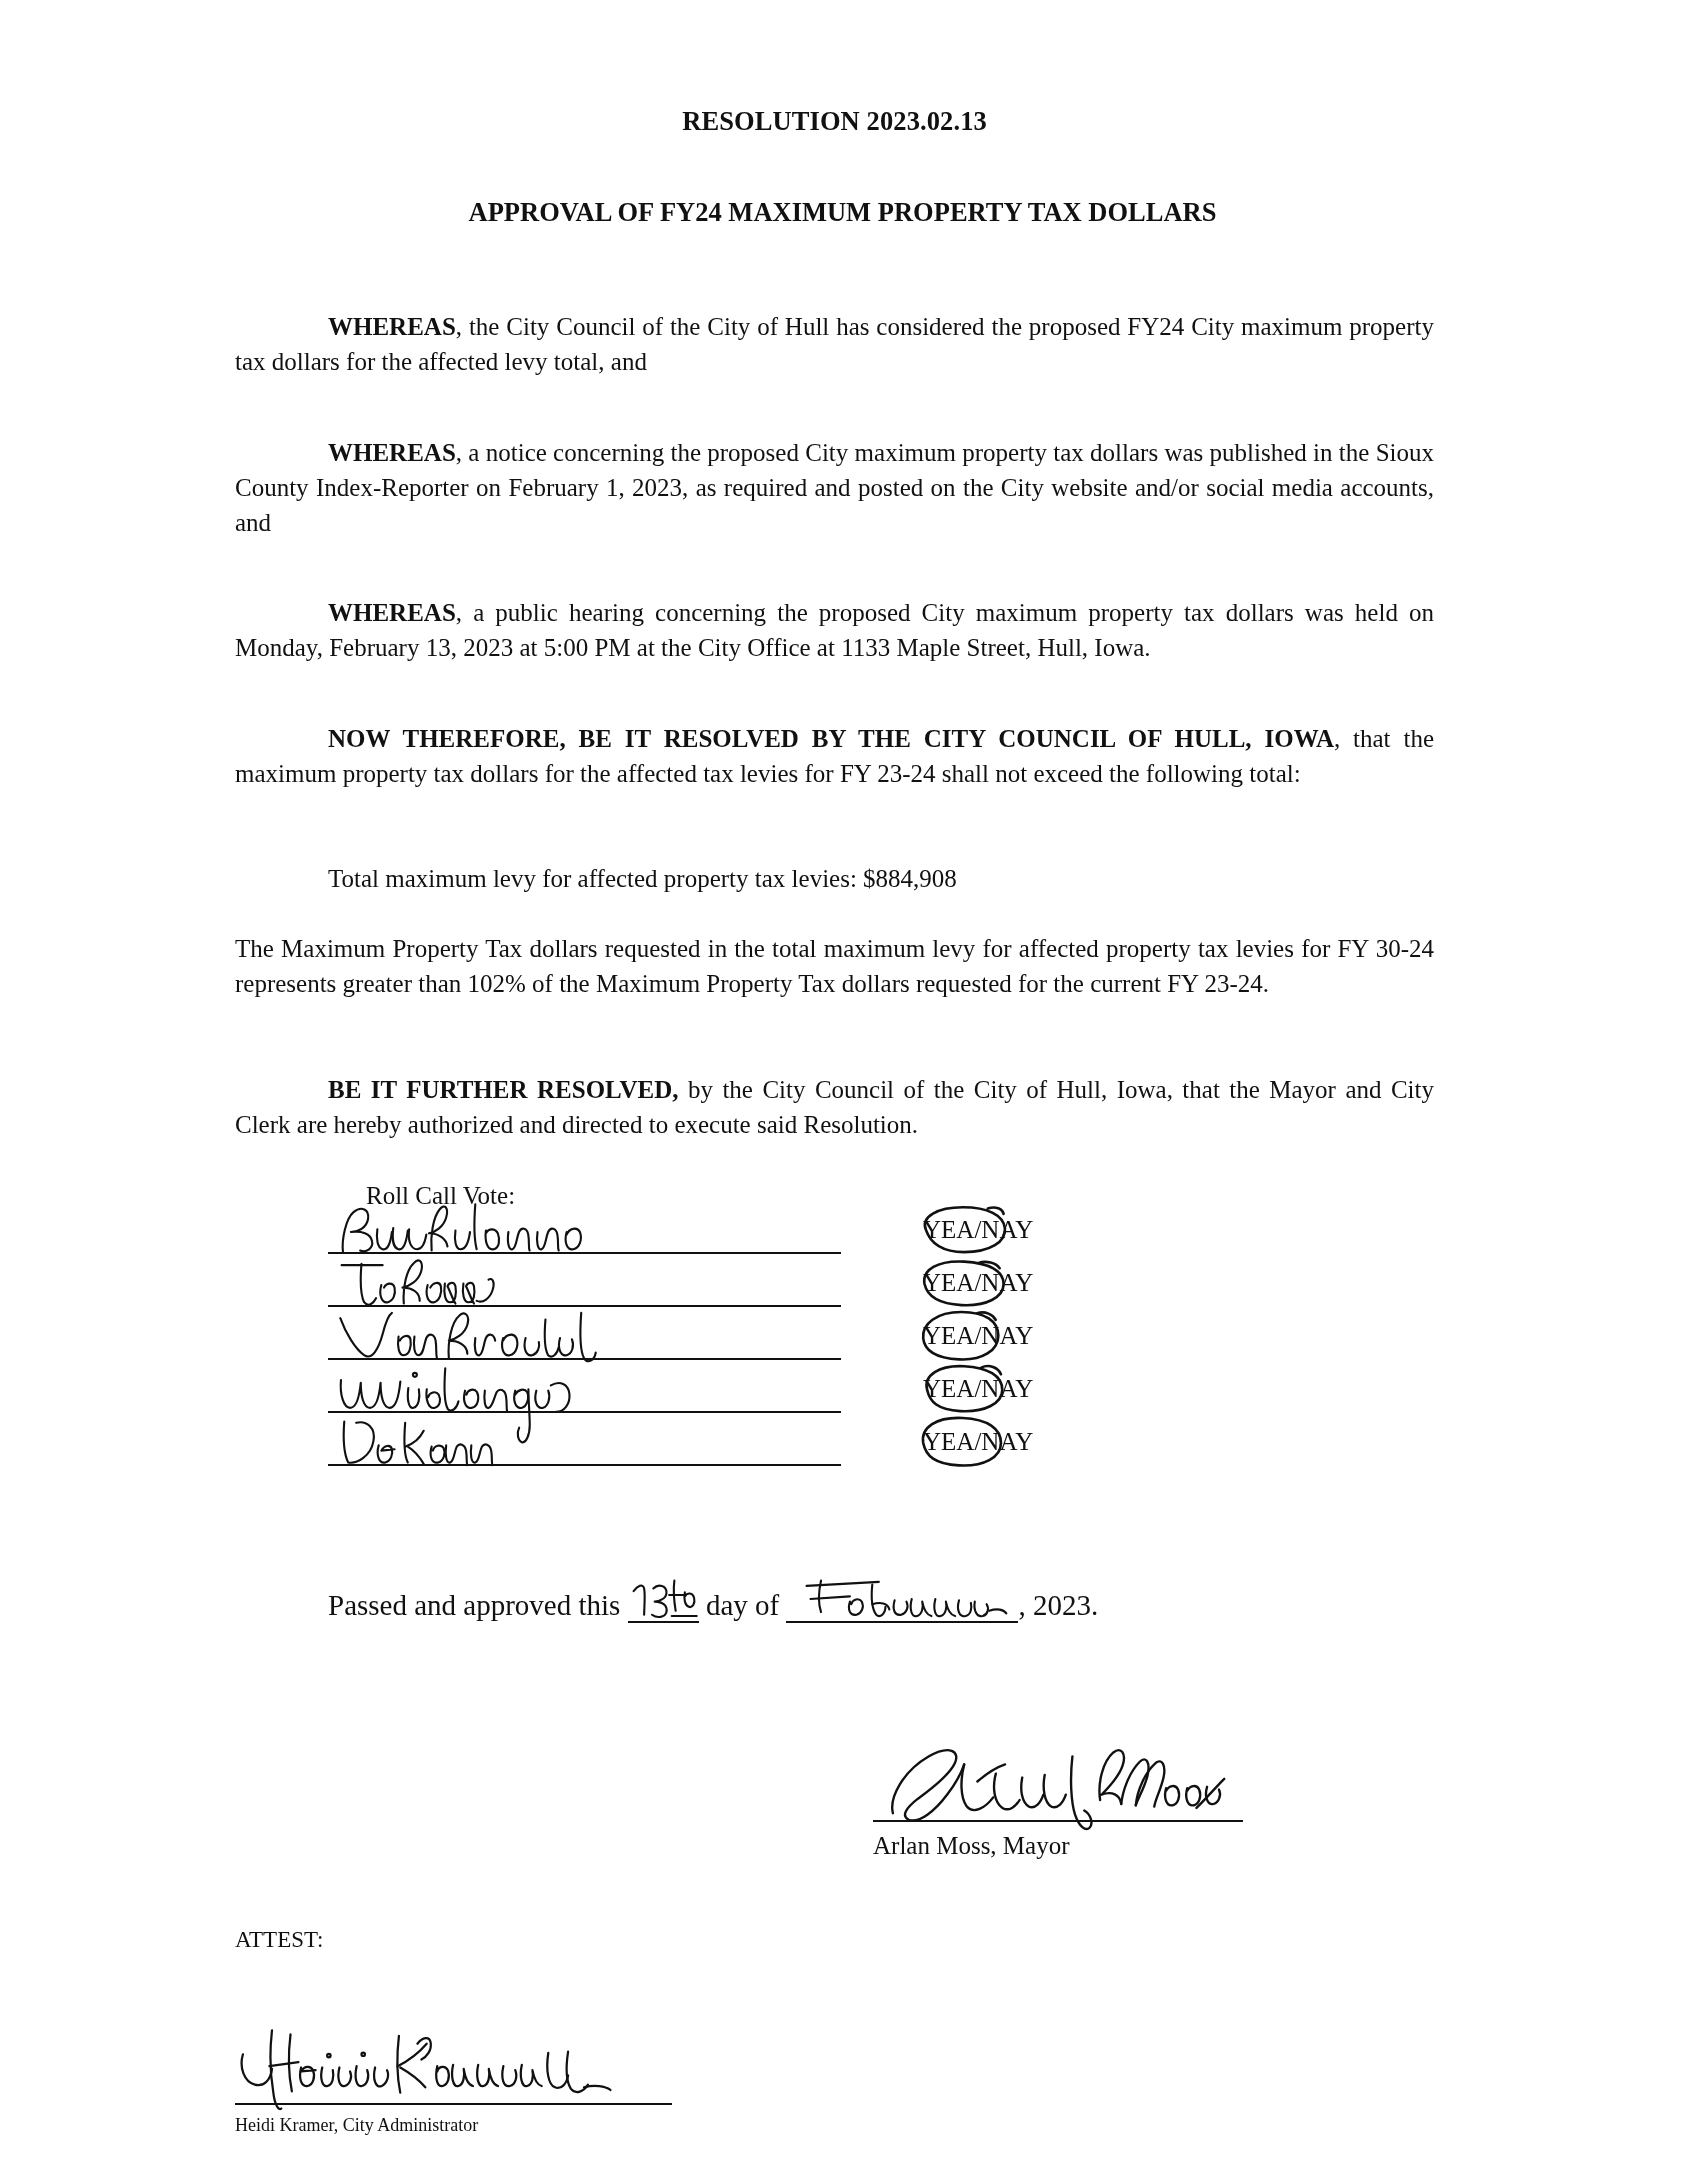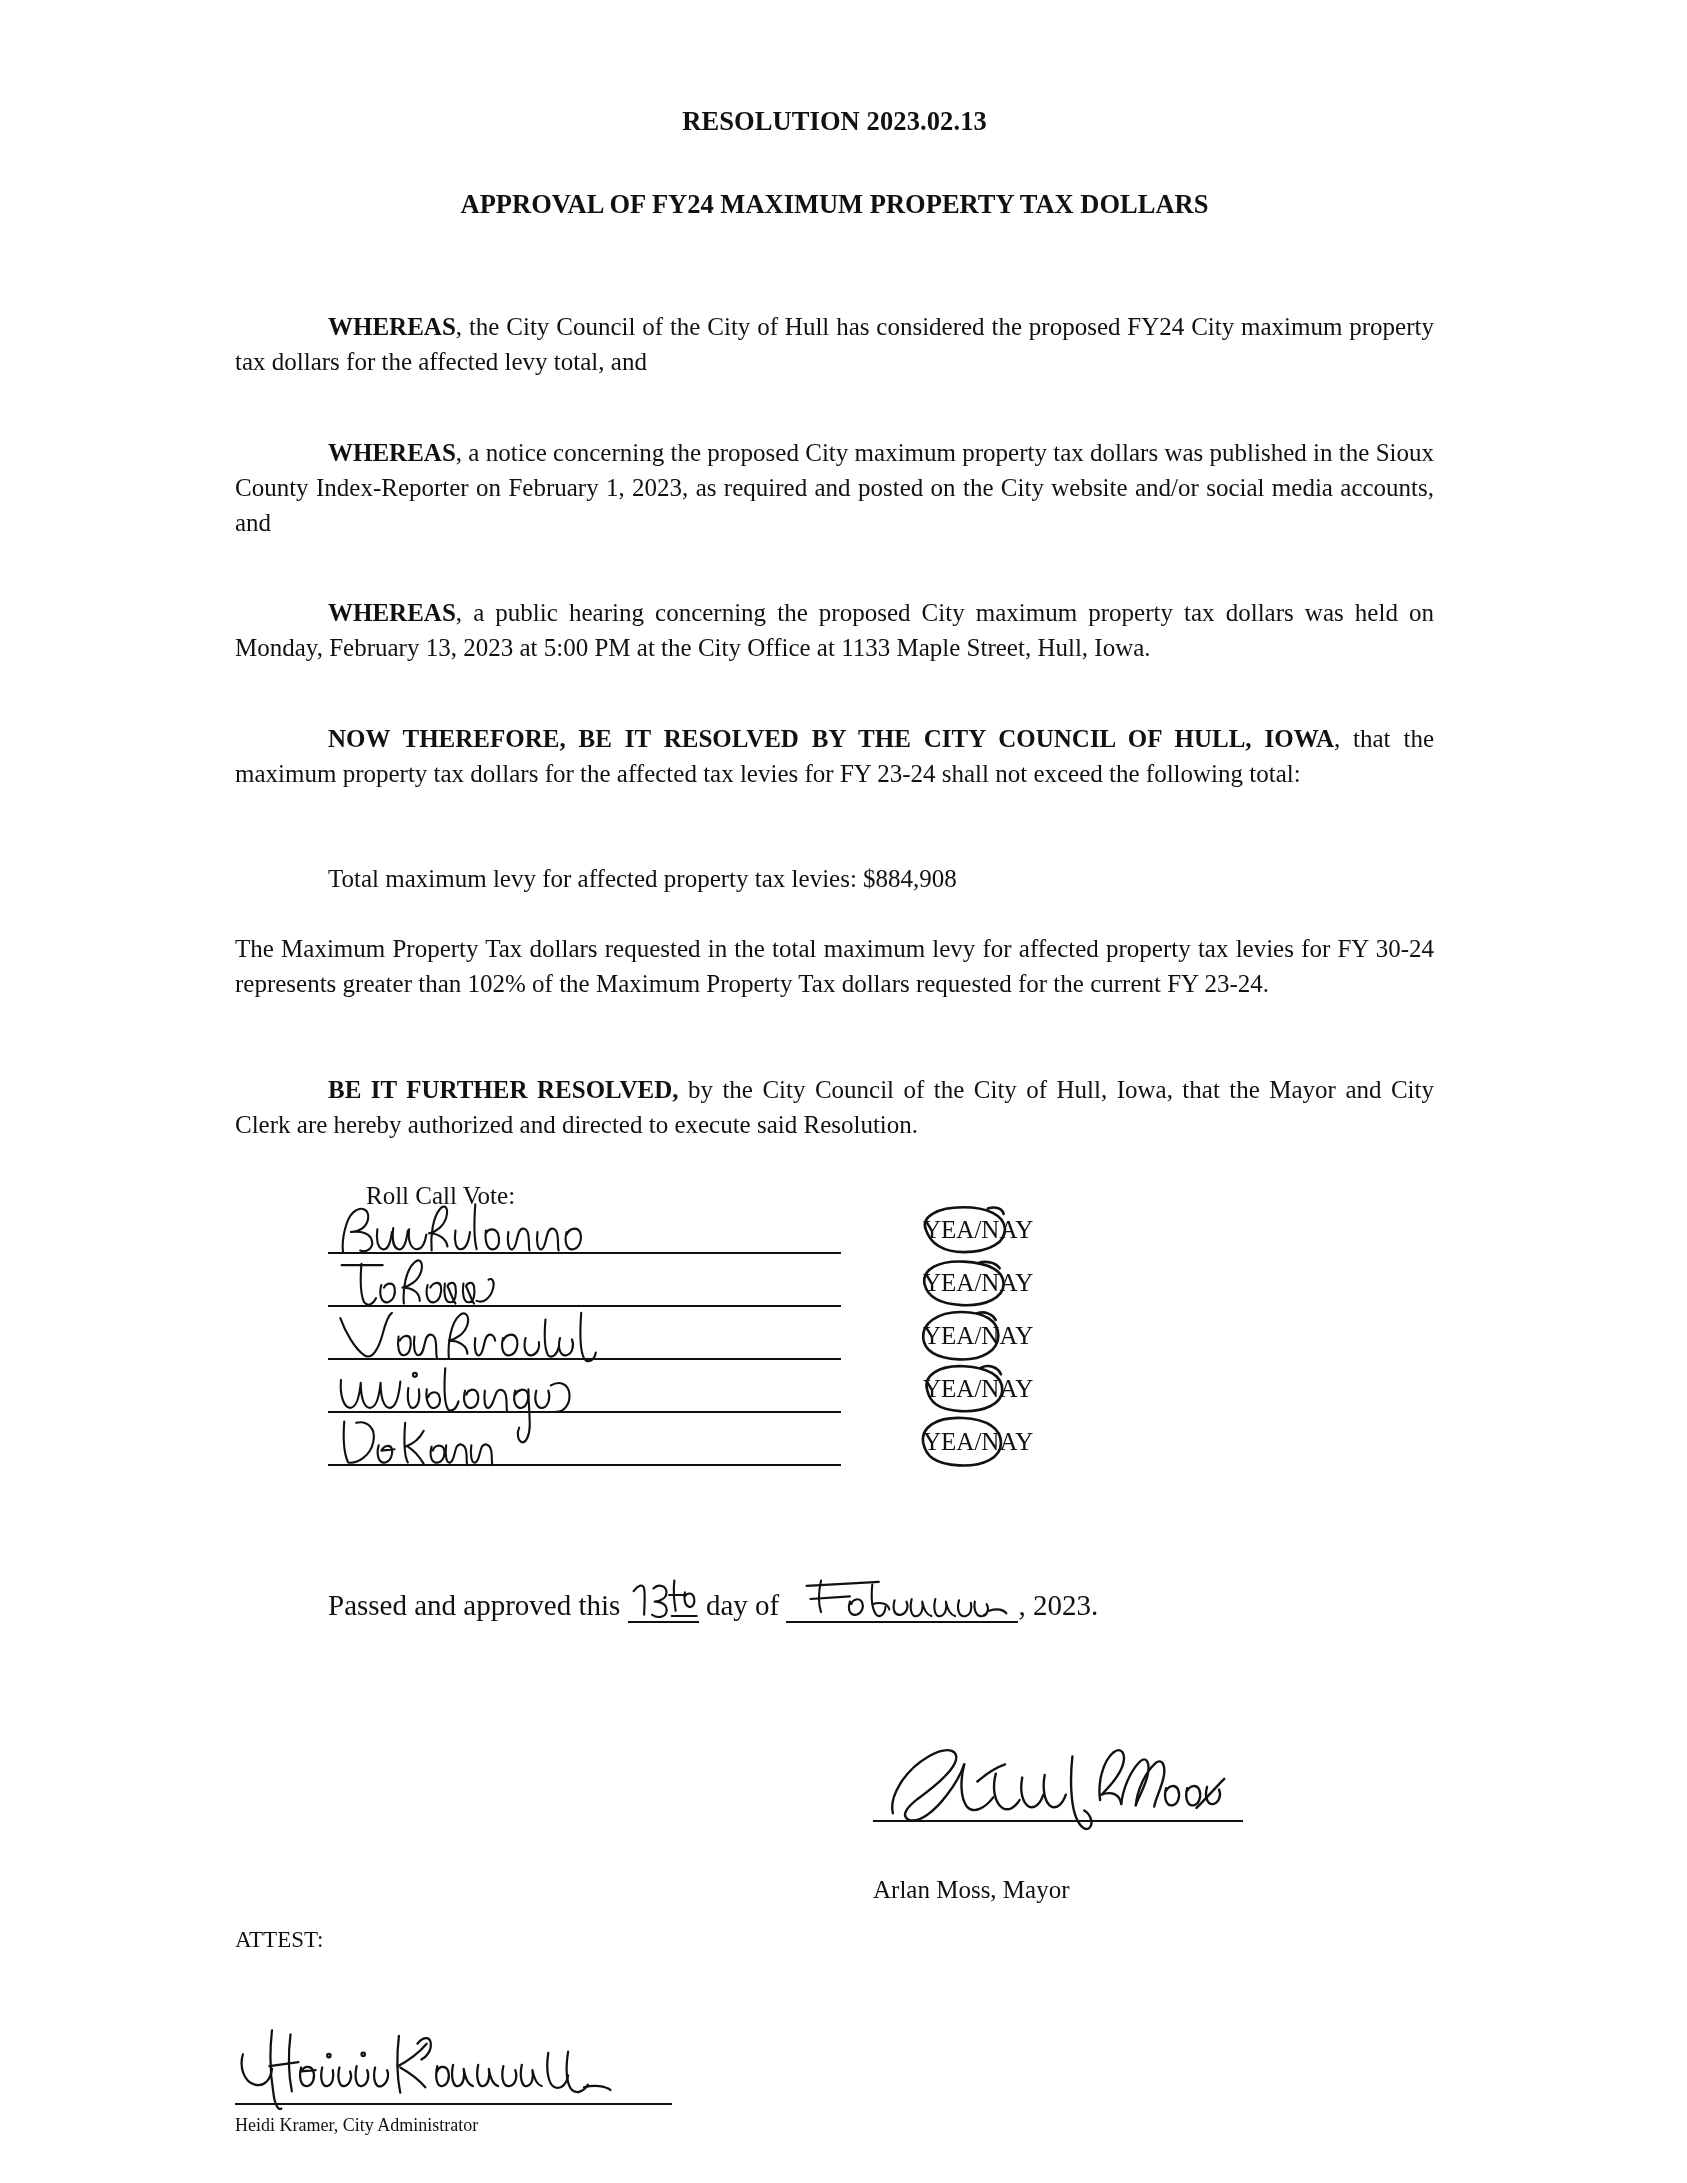--- a/index.html
+++ b/index.html
@@ -40,21 +40,21 @@
     position: absolute;
     top: 106px;
     left: 0;
     width: 1199px;
     letter-spacing: 0.1px;
   }
   h2.res-subtitle {
     font-size: 26.5px;
     font-weight: bold;
     text-align: center;
-    margin: 0;
+    margin: 8px;
     position: absolute;
     top: 189px;
     left: 0;
     width: 1199px;
   }
 
   .body-text {
     position: absolute;
     left: 0;
     width: 1199px;
@@ -185,21 +185,20 @@
     overflow: visible;
   }
   .mayor-sig svg { display: block; overflow: visible; }
   .sig-caption {
     position: absolute;
     left: 0;
     top: 101px;
     font-size: 25px;
     line-height: 35px;
     white-space: nowrap;
-    margin-top: 44px;
   }
 
   
   .attest-label {
     position: absolute;
     left: 235px;
     top: 1922px;
     font-size: 23px;
     line-height: 35px;
   }

